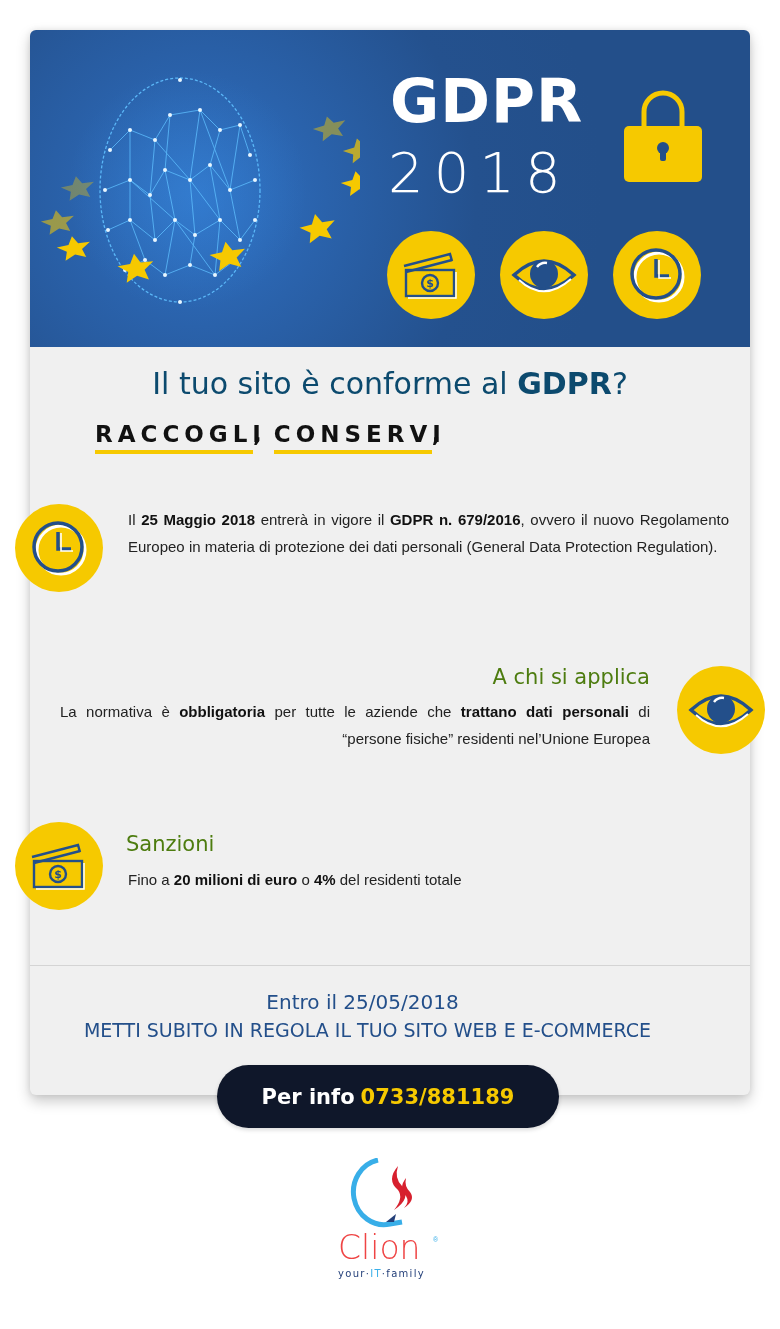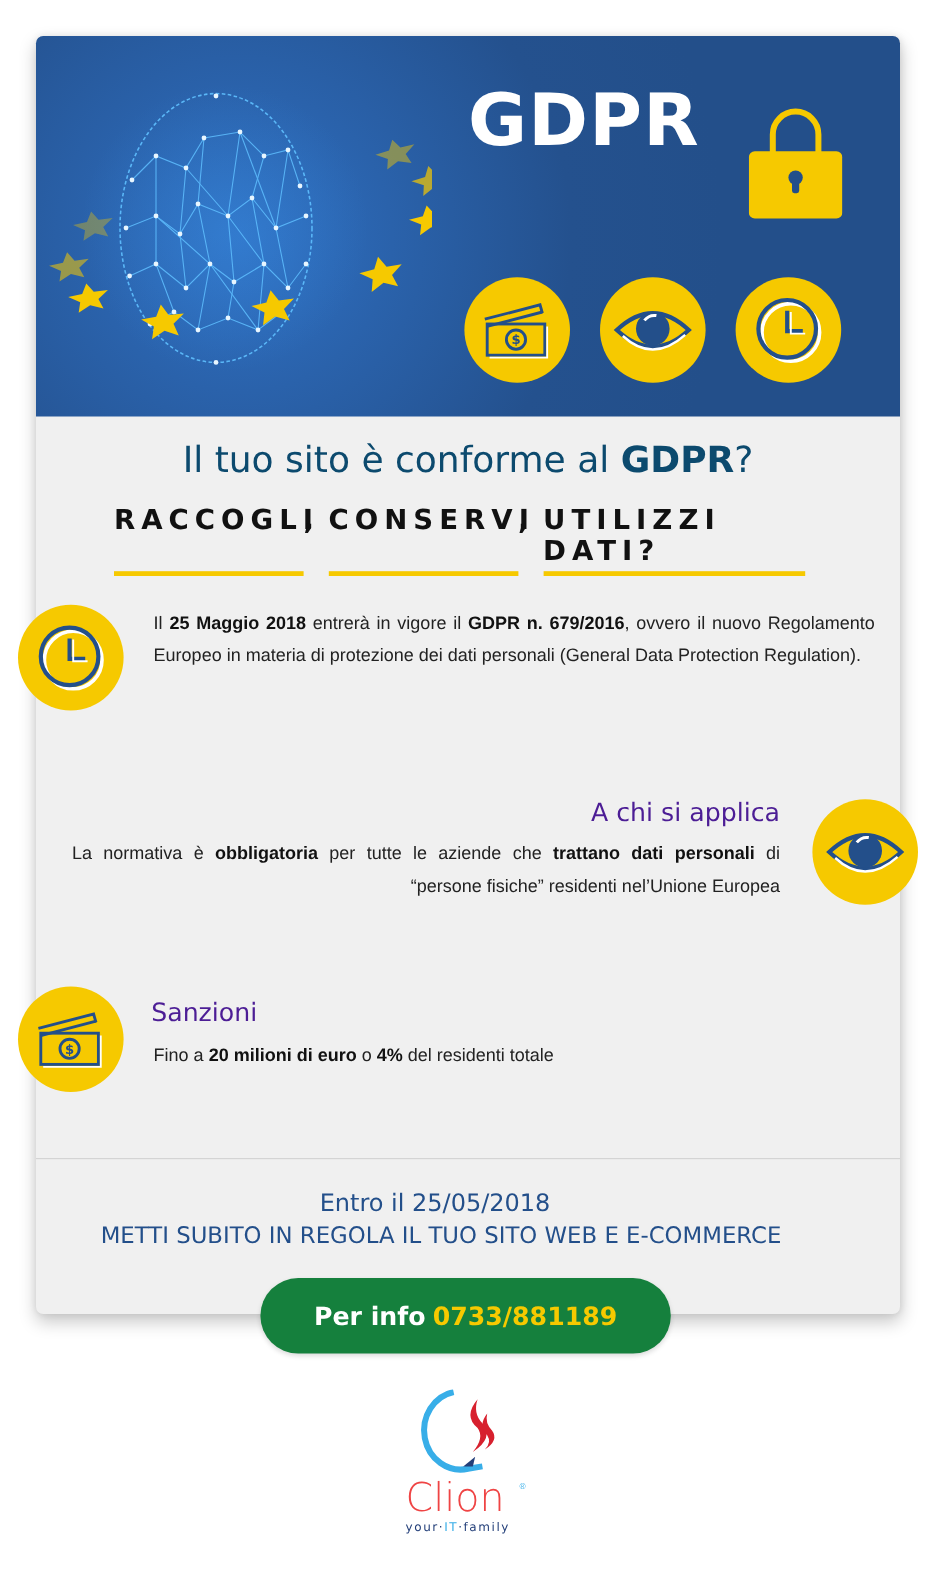--- a/index.html
+++ b/index.html
@@ -48,32 +48,32 @@
   .q-sub .w1 { width: 158px; }
   .q-sub .w2 { width: 158px; }
   .q-sub .w3 { width: 218px; }
 
   .body-circle { position: absolute; width: 88px; height: 88px; }
   .para {
     position: absolute; color: #222; font-size: 15px; line-height: 27px;
     font-family: "Liberation Sans", sans-serif; text-align: justify;
   }
   .para b { font-weight: bold; color: #111; }
-  .sec-title { position: absolute; color: #4c1d95; font-size: 21px; font-family: "DejaVu Sans", sans-serif; }
+  .sec-title { position: absolute; color: #4d7c0f; font-size: 21px; font-family: "DejaVu Sans", sans-serif; }
 
   .divider { position: absolute; left: 30px; top: 965px; width: 720px; height: 1px; background: #d4d4d4; }
   .cta1, .cta2 {
     position: absolute; left: 0; width: 725px; text-align: center; color: #234f8a;
     font-family: "DejaVu Sans", sans-serif;
   }
   .cta1 { top: 990px; font-size: 20px; }
   .cta2 { top: 1019px; font-size: 19px; letter-spacing: 0; padding-left: 10px; }
   .info-btn {
     position: absolute; left: 217px; top: 1065px; width: 342px; height: 63px;
-    border-radius: 32px; background: #15803d; color: #fff;
+    border-radius: 32px; background: #0f172a; color: #fff;
     display: flex; align-items: center; justify-content: center; gap: 6px;
     font-size: 21px; font-weight: bold; font-family: "DejaVu Sans", sans-serif;
     box-shadow: 0 2px 4px rgba(0,0,0,0.15);
   }
   .info-btn .phone { color: #f6c900; }
 
   .logo { position: absolute; left: 340px; top: 1158px; width: 100px; text-align: center; }
   .logo-name { position: absolute; left: 338px; top: 1228px; color: #ef4444; font-size: 33px; font-family: "DejaVu Sans", sans-serif; font-weight: lighter; }
   .logo-reg { position: absolute; left: 433px; top: 1236px; color: #38aee8; font-size: 7px; }
   .logo-tag { position: absolute; left: 338px; top: 1268px; color: #233f79; font-size: 10px; letter-spacing: 1.3px; font-family: "DejaVu Sans", sans-serif; font-weight: normal; }
@@ -155,20 +155,21 @@
       <use href="#st" transform="translate(318,138) rotate(-12) scale(1.5,1.2)"></use>
       <use href="#st" transform="translate(228,166) rotate(-10) scale(1.5,1.2)"></use>
       <use href="#st" transform="translate(136,178) rotate(-8) scale(1.5,1.2)"></use>
       <use href="#st" transform="translate(74,158) rotate(-10) scale(1.4,1)"></use>
       <use href="#st" transform="translate(58,132) rotate(-10) scale(1.4,1)" opacity="0.55"></use>
       <use href="#st" transform="translate(78,98) rotate(-10) scale(1.4,1)" opacity="0.35"></use>
     </g>
   </svg>
 
   <div class="hero-title">GDPR</div>
+  <div class="hero-year">2018</div>
 
   <svg class="lock" width="78" height="96" viewBox="0 0 78 96">
     <path d="M20,40 L20,24 A19,19 0 0 1 58,24 L58,40" fill="none" stroke="#f6c900" stroke-width="5"></path>
     <rect x="0" y="38" width="78" height="56" rx="5" fill="#f6c900"></rect>
     <circle cx="39" cy="60" r="6" fill="#234f8a"></circle>
     <rect x="36" y="60" width="6" height="13" rx="2" fill="#234f8a"></rect>
   </svg>
 
   <div class="hero-icons">
     <div class="circ">
@@ -203,21 +204,20 @@
     </div>
   </div>
 </div>
 
 <div class="q-title"><span>Il tuo sito è conforme al </span><b>GDPR</b><span>?</span></div>
 <div class="q-sub">
   <span class="w w1">RACCOGLI</span>
     <span class="sep">,</span>
   <span class="w w2">CONSERVI</span>
     <span class="sep">,</span>
-  <span class="w w3">UTILIZZI DATI?</span>
 </div>
 
 <div class="body-circle circ" style="left:15px; top:504px;">
   <svg width="62" height="62" viewBox="0 0 62 62">
     <circle cx="33" cy="33" r="24" fill="none" stroke="#fff" stroke-width="3"></circle>
     <circle cx="30" cy="30" r="24" fill="none" stroke="#234f8a" stroke-width="3.5"></circle>
     <path d="M30,15 L30,32 L43,32" fill="none" stroke="#234f8a" stroke-width="3.5"></path>
     <path d="M33,16 L33,34 L45,34" fill="none" stroke="#fff" stroke-width="1.6"></path>
   </svg>
 </div>

